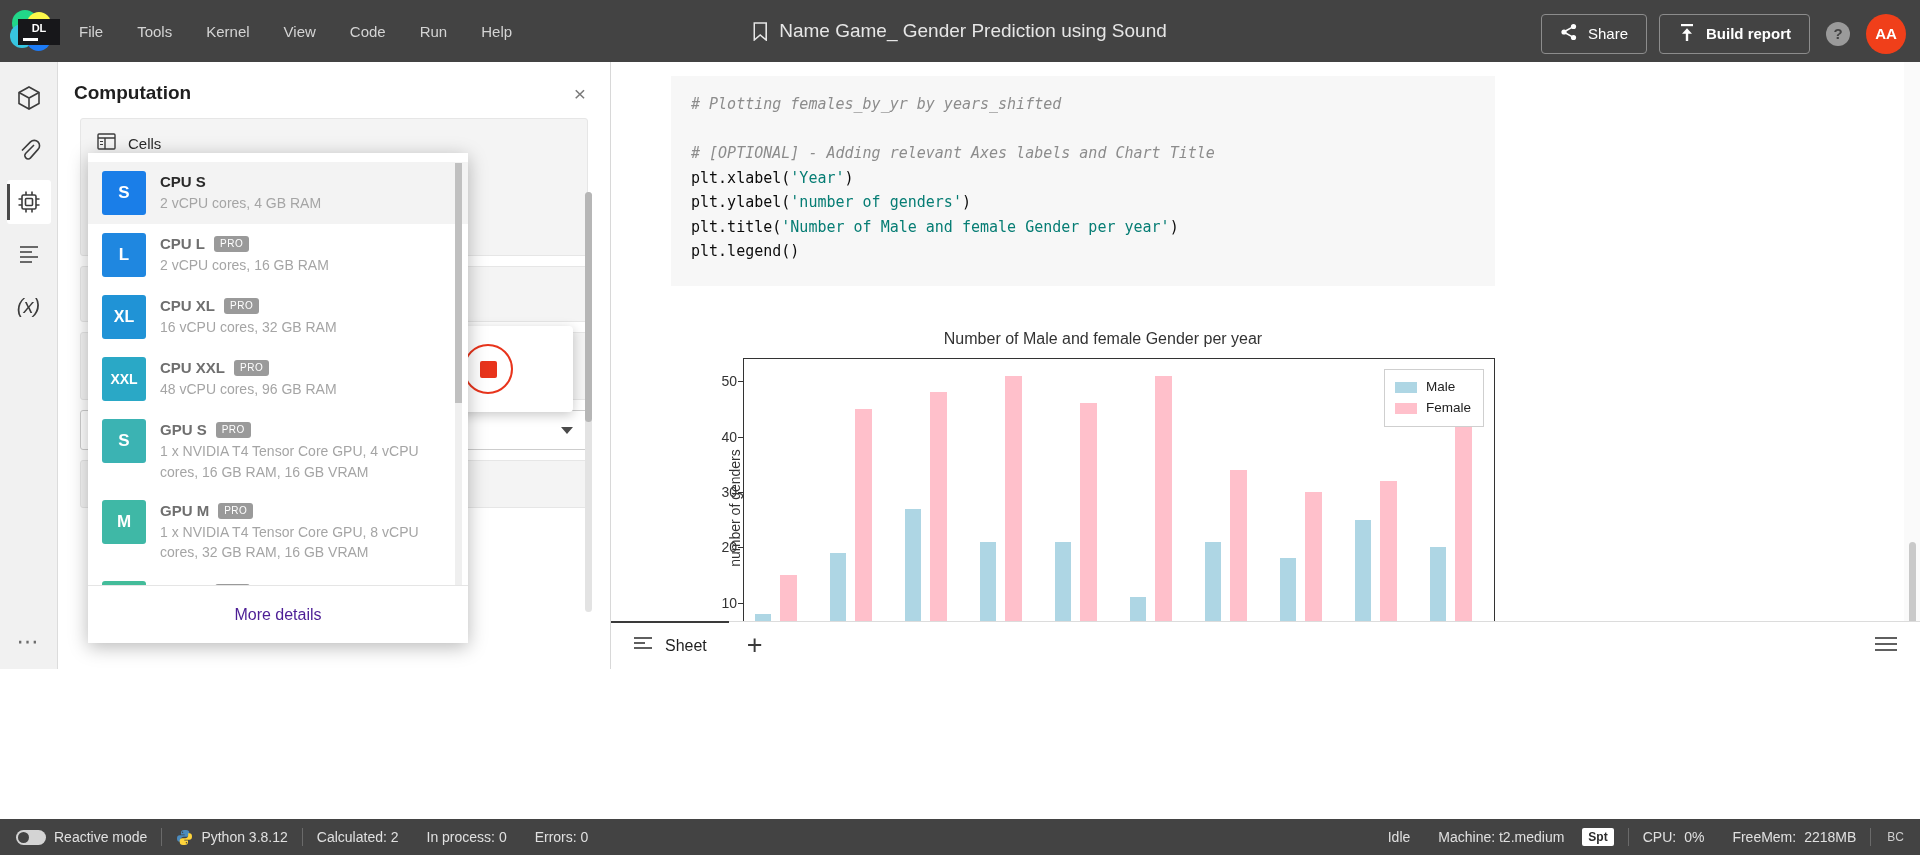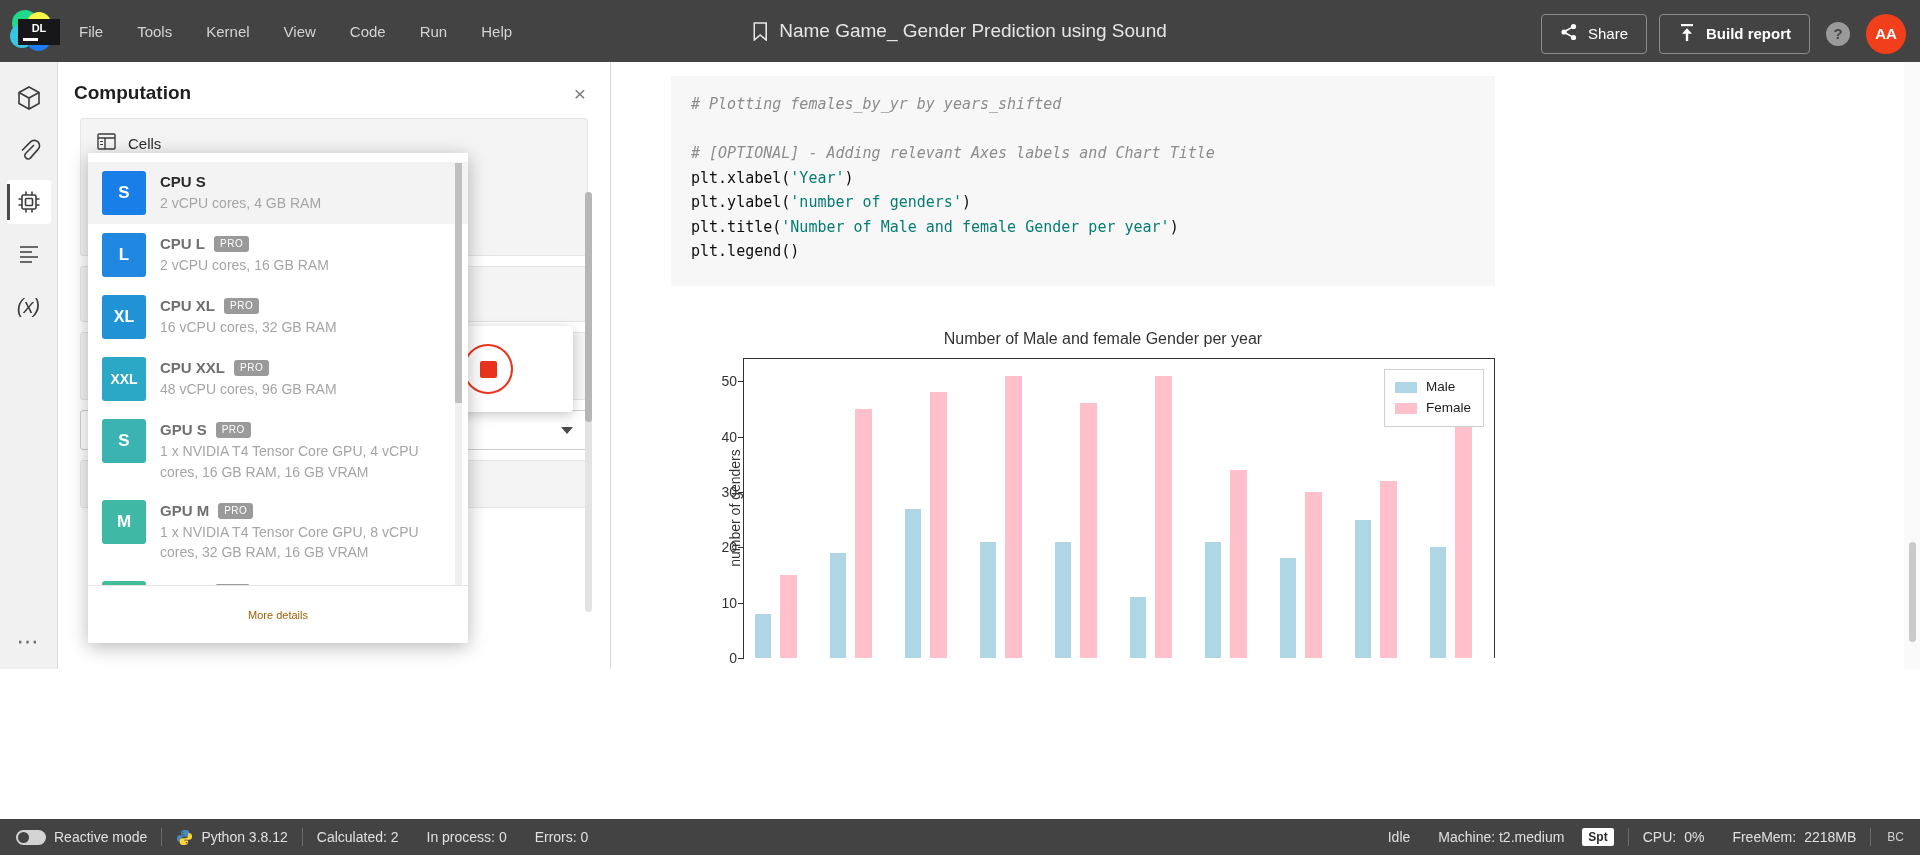--- a/index.html
+++ b/index.html
@@ -169,21 +169,21 @@
     background:#9a9a9a; color:#fff; font-size:10px; font-weight:400; letter-spacing:.5px;
     padding: 2px 6px; border-radius:3px; line-height:1.15;
   }
   .dd-desc { font-size:14px; color:#a5a5a5; line-height:1.45; margin-top:1px; }
   .dd-scroll { position:absolute; right:6px; top:10px; width:7px; height:460px; background:#efefef; }
   .dd-scroll i { display:block; width:7px; height:240px; background:#c0c0c0; }
   .dd-footer {
     height:58px; border-top:1px solid #e5e5e5; display:flex; align-items:center; justify-content:center;
     flex:none; background:#fff;
   }
-  .dd-more { color:#a16207; font-size:11px; cursor:pointer; }
+  .dd-more { color:#4c1d95; font-size:16px; cursor:pointer; }
 
   
   .notebook {
     position:absolute; left:611px; top:62px; right:0; height:607px;
     background:#ffffff; overflow:hidden;
   }
   .nb-scroll-col { position:absolute; right:0; top:0; width:16px; height:607px; background:#fafafa; }
   .nb-scroll-col i { position:absolute; right:4px; top:480px; width:7px; height:100px; background:#c9c9c9; border-radius:4px;}
 
   .code-cell {
@@ -548,20 +548,36 @@
             <div class="legend-row">
               <span class="swatch" id="sw-female" style="background: rgb(255, 192, 203);"></span>
               <span>Female</span>
             </div>
           </div>
         </div>
       </div>
     </div>
   </div>
 
+  <div class="sheetbar">
+    <div class="sheet-tab">
+      <span>
+        <svg width="20" height="16" viewBox="0 0 20 16" fill="none" stroke="#2b2b2b" stroke-width="1.6">
+          <path d="M1 2h18M1 7h11M1 12h18"></path>
+        </svg>
+      </span>
+      <span>Sheet</span>
+    </div>
+    <div class="sheet-add">+</div>
+    <div class="sheet-menu">
+      <svg width="24" height="16" viewBox="0 0 24 16" fill="none" stroke="#2b2b2b" stroke-width="1.7">
+        <path d="M1 2h22M1 8h22M1 14h22"></path>
+      </svg>
+    </div>
+  </div>
 
   <div class="statusbar">
     <div class="sb-left">
       <div class="sb-item first">
         <span class="toggle">
             <i></i>
           </span>
         <span>Reactive mode</span>
       </div>
       <div class="sb-sep"></div>

